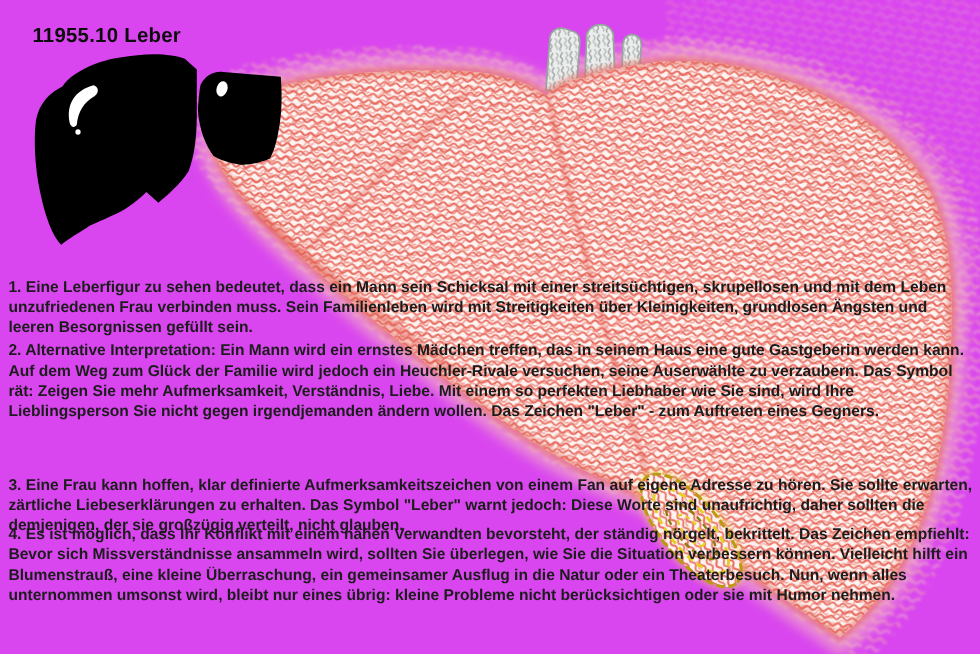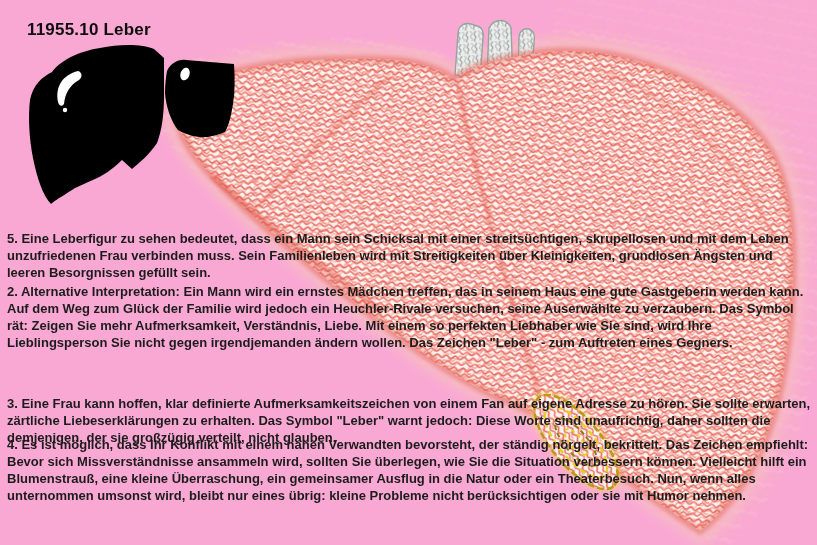--- a/index.html
+++ b/index.html
@@ -1,18 +1,18 @@
 <!DOCTYPE html>
 <html><head>
 <meta charset="utf-8">
 <style>
   html,body{margin:0;padding:0;background:#ffffff;}
   .stage{
     position:relative;width:817px;height:545px;overflow:hidden;
-    background:#f9a8d4;font-family:"Liberation Sans",sans-serif;
+    background:#d946ef;font-family:"Liberation Sans",sans-serif;
   }
   .illustration{position:absolute;left:0;top:0;width:817px;height:545px;}
   .page-title{
     position:absolute;left:27px;top:9px;
     font-size:17px;font-weight:700;color:#0d0d0d;letter-spacing:.2px;
   }
   .para{
     position:absolute;left:7px;width:805px;
     font-size:13px;line-height:17px;font-weight:700;color:#1c1c1c;
   }
@@ -119,18 +119,18 @@
       <circle cx="65" cy="110" r="2.2" fill="#ffffff"></circle>
       <path d="M167,71 C171,63 178,59 186,60 L234,64 C235,78 235,92 233,104
                C231,116 229,125 225,132 C216,136 206,138 199,137 C191,136 183,133 178,130
                C171,121 166,107 165,93 C165,85 166,77 167,71 Z" fill="#000000"></path>
       <ellipse cx="185" cy="74" rx="4.5" ry="6.5" transform="rotate(18 185 74)" fill="#ffffff"></ellipse>
     </g>
   </svg>
 
   <h1 class="page-title">11955.10 Leber</h1>
 
-  <p class="para para-1">5. Eine Leberfigur zu sehen bedeutet, dass ein Mann sein Schicksal mit einer streitsüchtigen, skrupellosen und mit dem Leben unzufriedenen Frau verbinden muss. Sein Familienleben wird mit Streitigkeiten über Kleinigkeiten, grundlosen Ängsten und leeren Besorgnissen gefüllt sein.</p>
+  <p class="para para-1">1. Eine Leberfigur zu sehen bedeutet, dass ein Mann sein Schicksal mit einer streitsüchtigen, skrupellosen und mit dem Leben unzufriedenen Frau verbinden muss. Sein Familienleben wird mit Streitigkeiten über Kleinigkeiten, grundlosen Ängsten und leeren Besorgnissen gefüllt sein.</p>
   <p class="para para-2">2. Alternative Interpretation: Ein Mann wird ein ernstes Mädchen treffen, das in seinem Haus eine gute Gastgeberin werden kann. Auf dem Weg zum Glück der Familie wird jedoch ein Heuchler-Rivale versuchen, seine Auserwählte zu verzaubern. Das Symbol rät: Zeigen Sie mehr Aufmerksamkeit, Verständnis, Liebe. Mit einem so perfekten Liebhaber wie Sie sind, wird Ihre Lieblingsperson Sie nicht gegen irgendjemanden ändern wollen. Das Zeichen "Leber" - zum Auftreten eines Gegners.</p>
   <p class="para para-3">3. Eine Frau kann hoffen, klar definierte Aufmerksamkeitszeichen von einem Fan auf eigene Adresse zu hören. Sie sollte erwarten, zärtliche Liebeserklärungen zu erhalten. Das Symbol "Leber" warnt jedoch: Diese Worte sind unaufrichtig, daher sollten die demjenigen, der sie großzügig verteilt, nicht glauben.</p>
   <p class="para para-4">4. Es ist möglich, dass Ihr Konflikt mit einem nahen Verwandten bevorsteht, der ständig nörgelt, bekrittelt. Das Zeichen empfiehlt: Bevor sich Missverständnisse ansammeln wird, sollten Sie überlegen, wie Sie die Situation verbessern können. Vielleicht hilft ein Blumenstrauß, eine kleine Überraschung, ein gemeinsamer Ausflug in die Natur oder ein Theaterbesuch. Nun, wenn alles unternommen umsonst wird, bleibt nur eines übrig: kleine Probleme nicht berücksichtigen oder sie mit Humor nehmen.</p>
 
 </div>
 
 </body></html>

